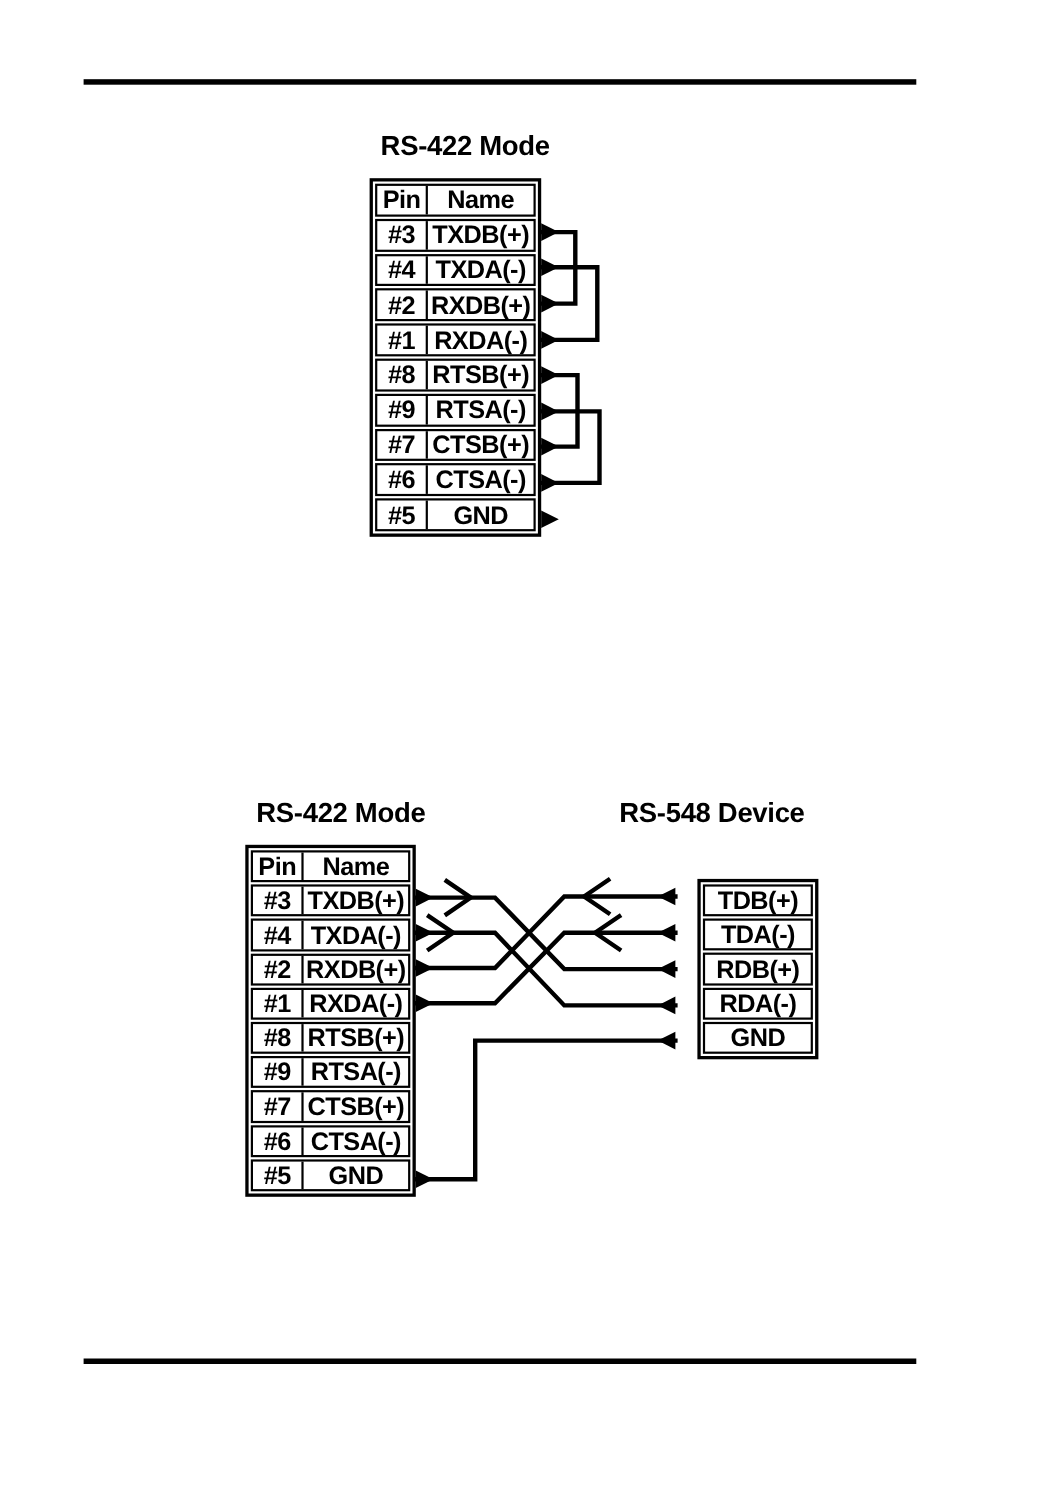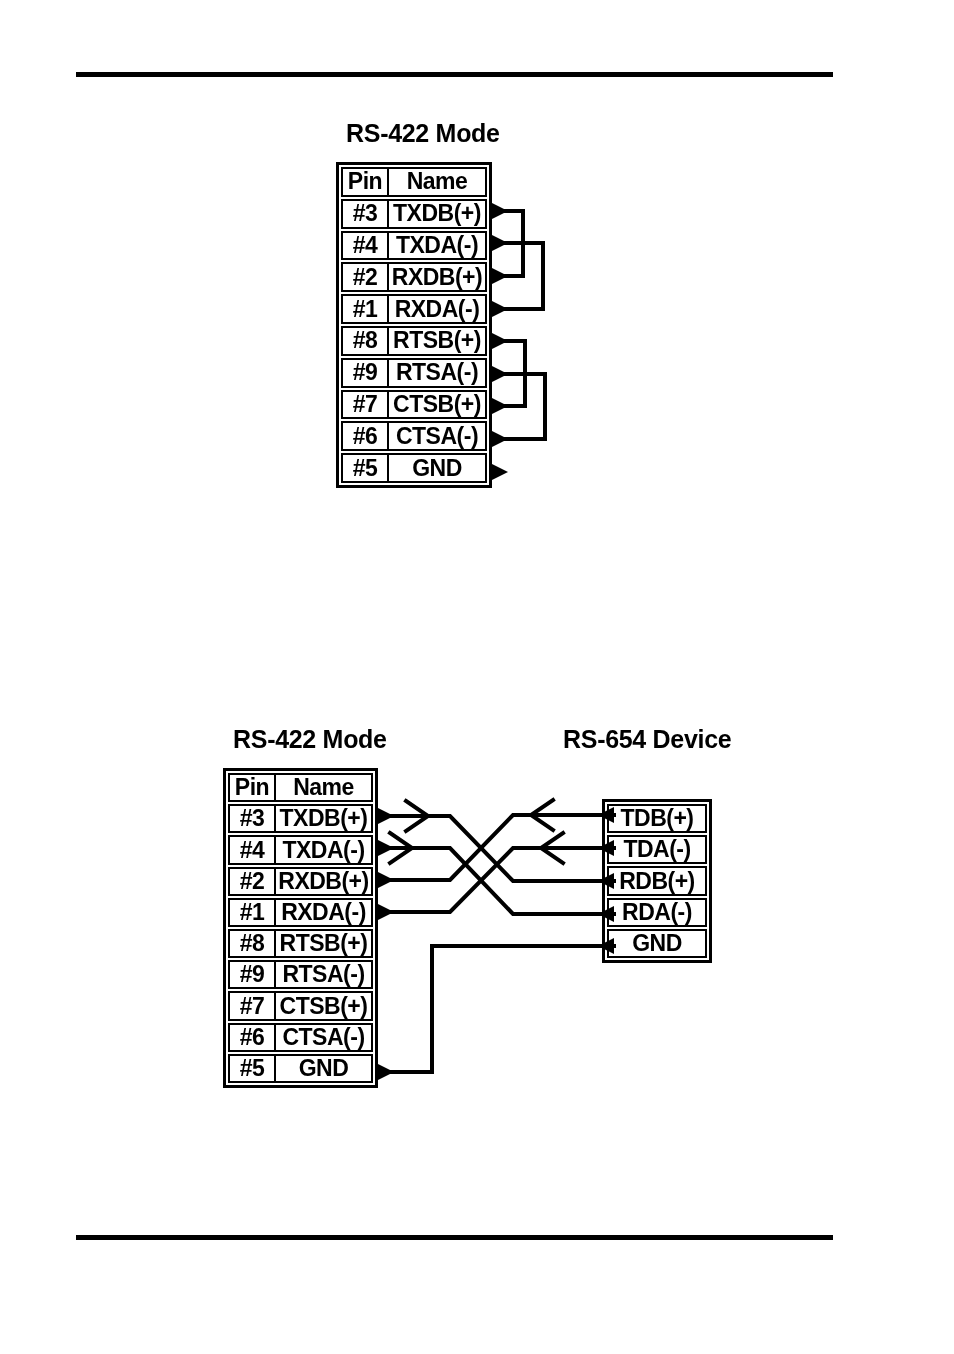--- a/index.html
+++ b/index.html
@@ -78,21 +78,21 @@
       <div class="pincell">#6</div>
       <div class="namecell">CTSA(-)</div>
     </div>
     <div class="prow">
       <div class="pincell">#5</div>
       <div class="namecell">GND</div>
     </div>
   </div>
 
   <div class="dtitle" style="left:233px; top:725px;">RS-422 Mode</div>
-  <div class="dtitle" style="left:563px; top:725px;">RS-654 Device</div>
+  <div class="dtitle" style="left:563px; top:725px;">RS-548 Device</div>
 
   <div class="ptable" style="left:223px; top:768px; width:155px; height:320px;">
     <div class="prow">
       <div class="pincell">Pin</div>
       <div class="namecell">Name</div>
     </div>
     <div class="prow">
       <div class="pincell">#3</div>
       <div class="namecell">TXDB(+)</div>
     </div>
@@ -123,21 +123,21 @@
     <div class="prow">
       <div class="pincell">#6</div>
       <div class="namecell">CTSA(-)</div>
     </div>
     <div class="prow">
       <div class="pincell">#5</div>
       <div class="namecell">GND</div>
     </div>
   </div>
 
-  <div class="ptable" style="left:602px; top:799px; width:110px; height:164px;">
+  <div class="ptable" style="left:634px; top:799px; width:110px; height:164px;">
     <div class="prow">
       <div class="namecell">TDB(+)</div>
     </div>
     <div class="prow">
       <div class="namecell">TDA(-)</div>
     </div>
     <div class="prow">
       <div class="namecell">RDB(+)</div>
     </div>
     <div class="prow">

